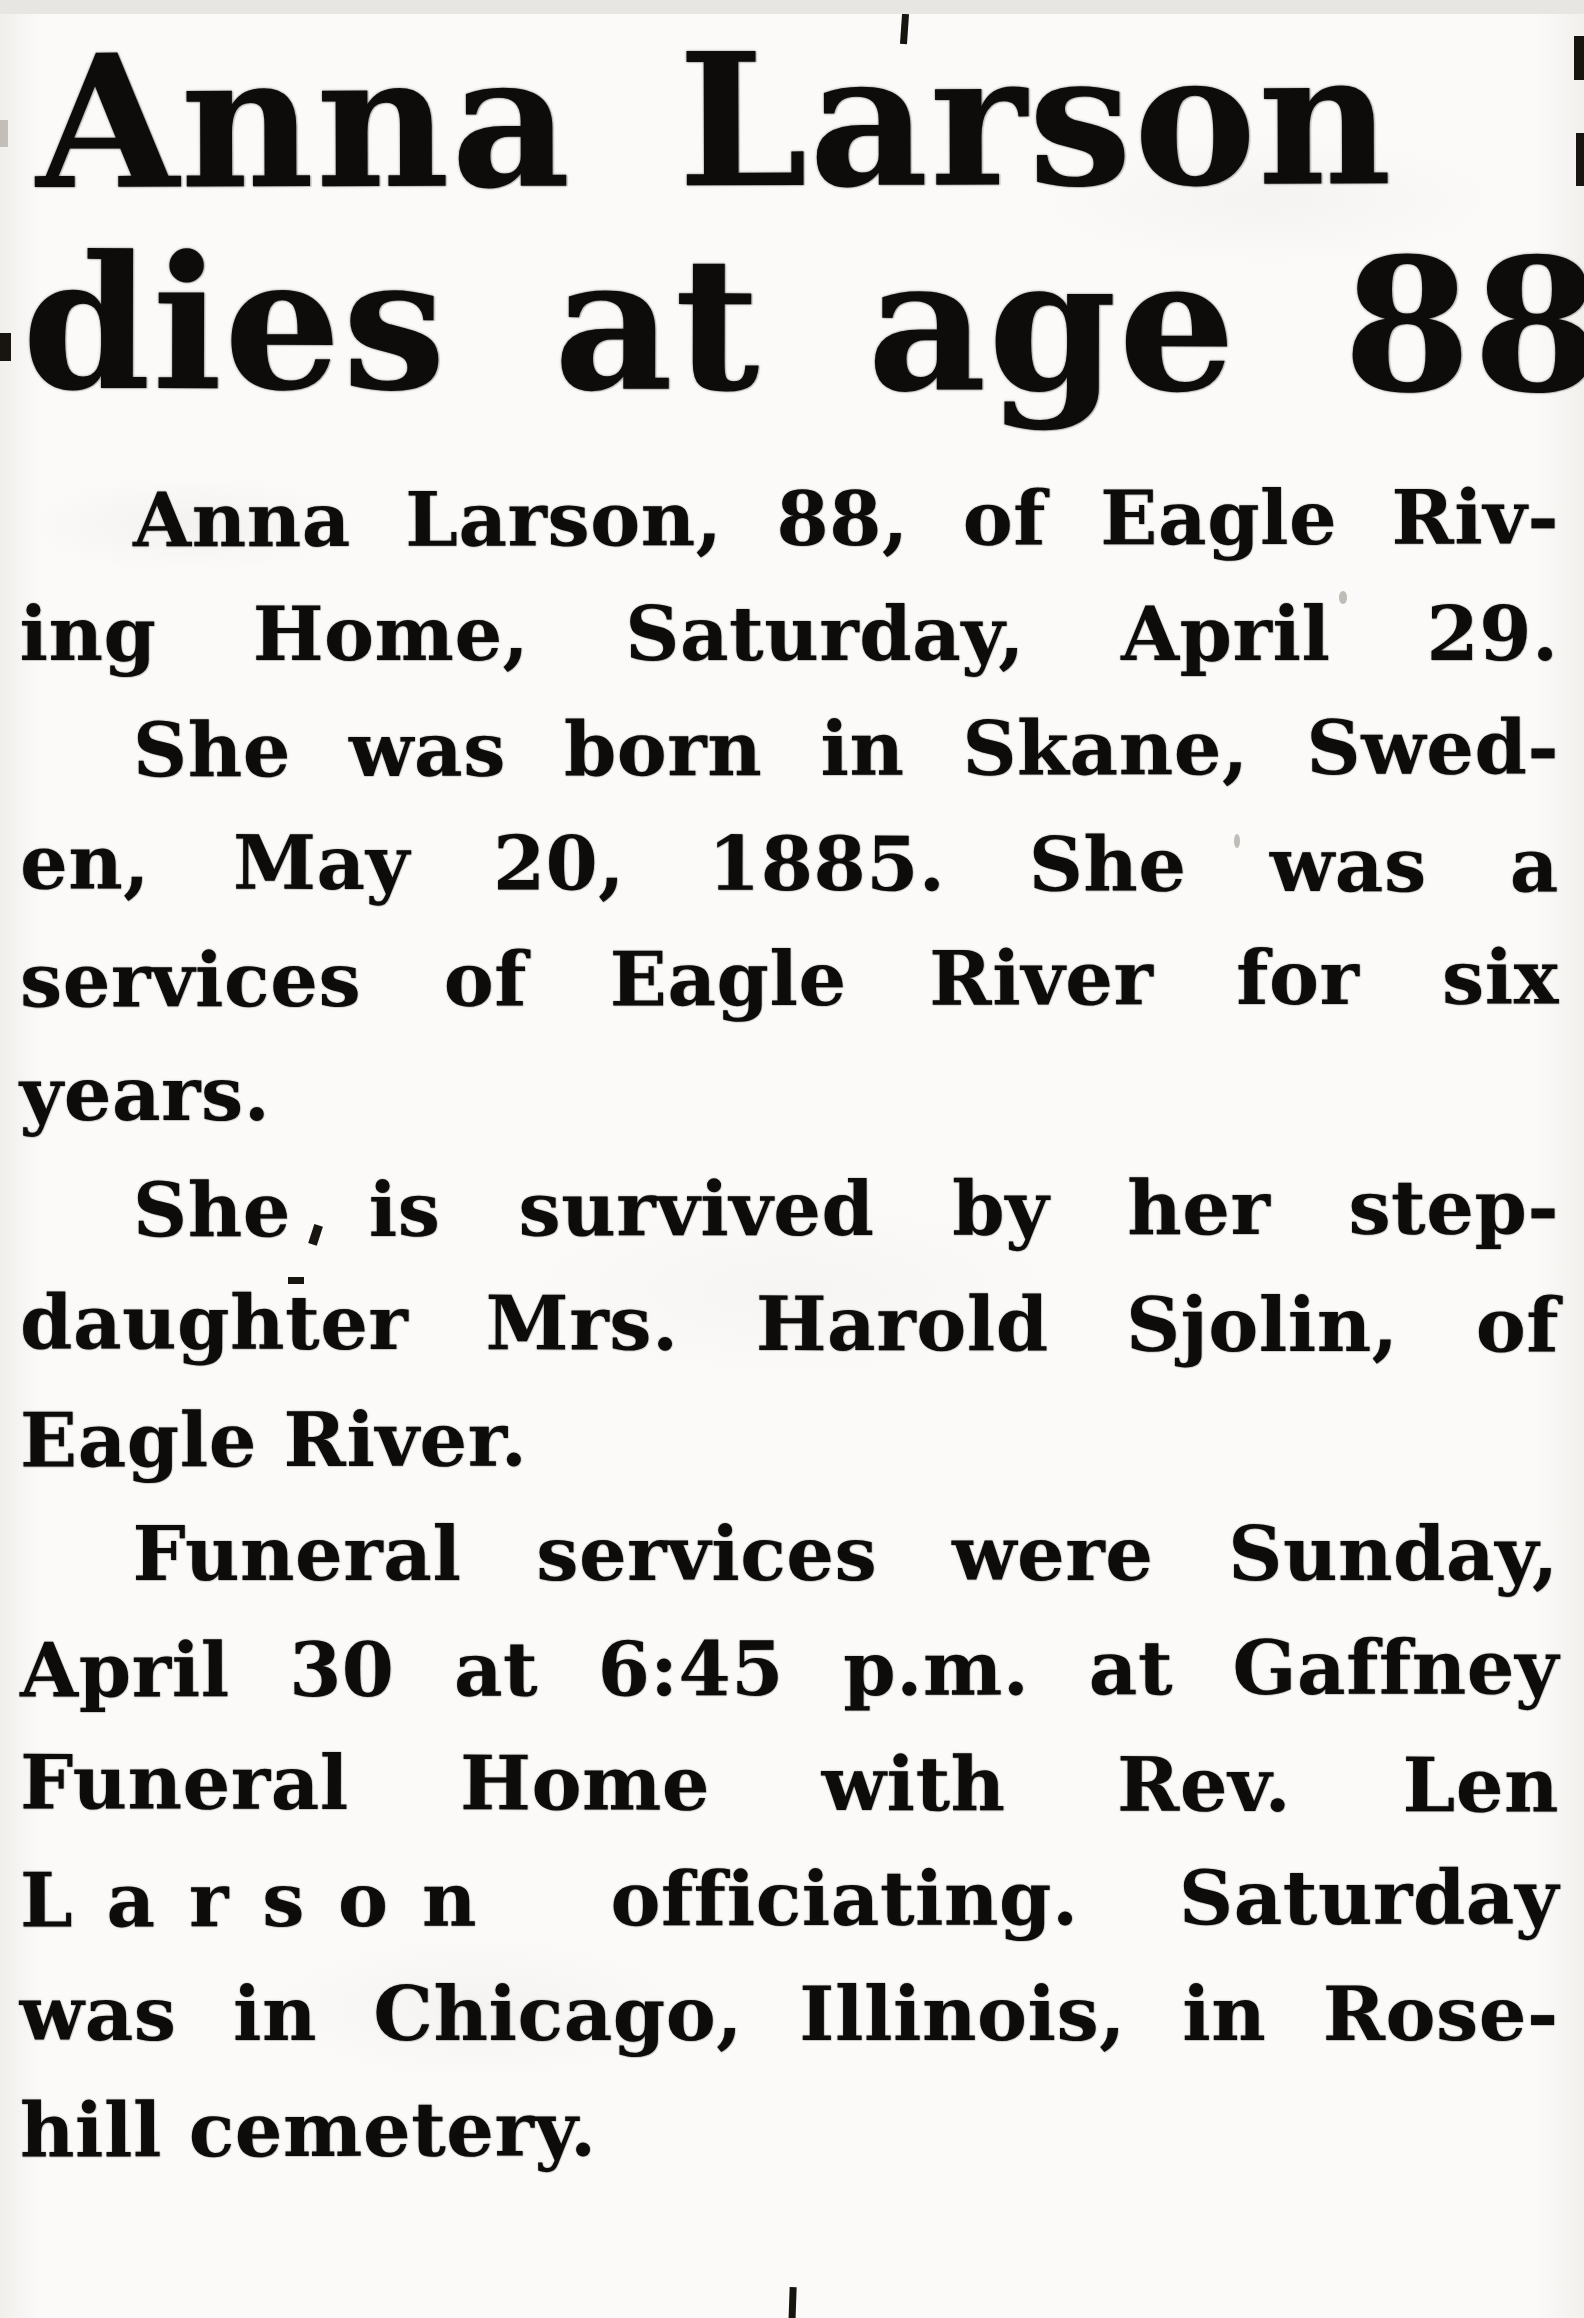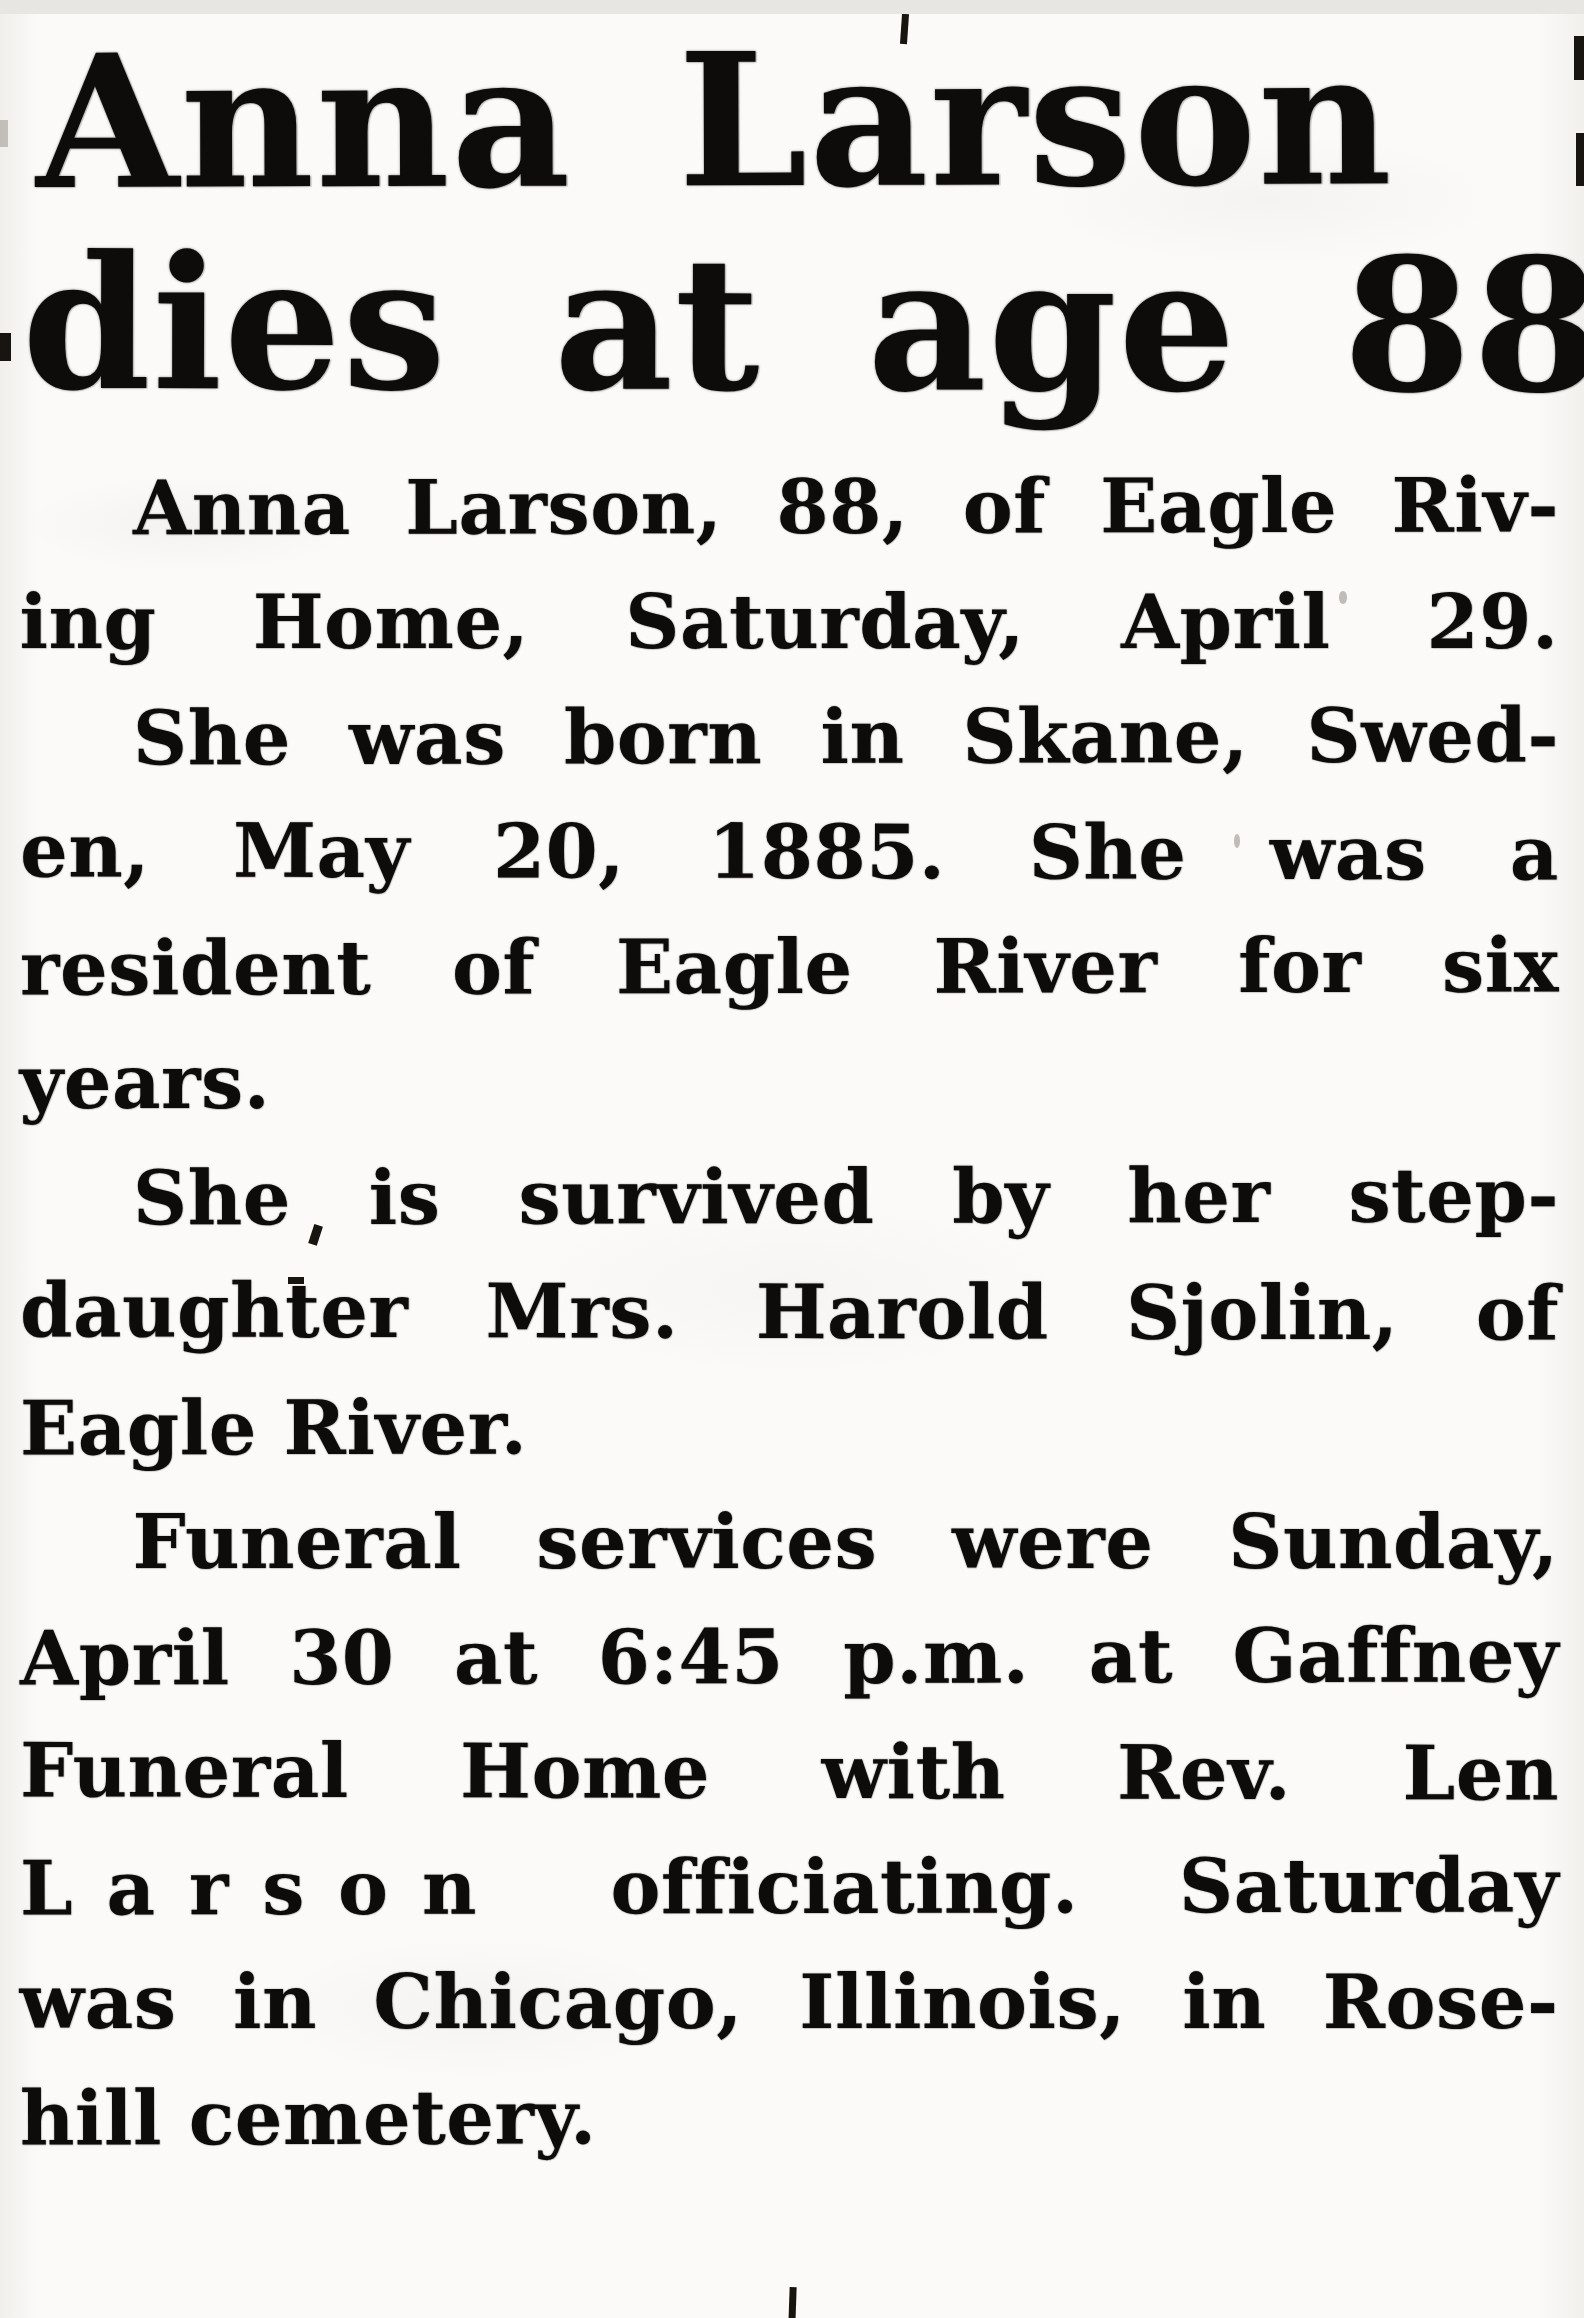--- a/index.html
+++ b/index.html
@@ -34,21 +34,21 @@
     letter-spacing: 1.6px;
     word-spacing: 0.22em;
     white-space: nowrap;
     text-shadow: 0 0 2.3px rgba(25,18,12,0.55), 1.6px 0.8px 0 rgba(25,18,12,0.12);
   }
   .hl1 { padding-left: 14px; transform: rotate(-0.15deg); }
   .hl2 { transform: rotate(0.1deg); }
 
   .body-col {
     position: absolute;
-    top: 436px; left: 19.6px;
+    top: 448px; left: 19.6px;
     width: 1539px;
     font-size: 75px;
     line-height: 115px;
     font-weight: 700;
     letter-spacing: 0.5px;
     text-shadow: 0 0 1.6px rgba(25,18,12,0.5), 0.8px 0.8px 0 rgba(25,18,12,0.10);
   }
   .line { text-align: justify; text-align-last: justify; }
   .line.flush { text-align: left; text-align-last: auto; }
   .line.indent { text-indent: 113px; }
@@ -67,21 +67,21 @@
   <div class="headline">
     <div class="hl1">Anna Larson</div>
     <div class="hl2">dies at age 88</div>
   </div>
 
   <div class="body-col">
     <div class="line indent">Anna Larson, 88, of Eagle Riv-</div>
     <div class="line">ing Home, Saturday, April 29.</div>
     <div class="line indent">She was born in Skane, Swed-</div>
     <div class="line">en, May 20, 1885. She was a</div>
-    <div class="line">resident of Eagle River for six</div>
+    <div class="line">services of Eagle River for six</div>
     <div class="line flush">years.</div>
     <div class="line indent">She is survived by her step-</div>
     <div class="line">daughter Mrs. Harold Sjolin, of</div>
     <div class="line flush">Eagle River.</div>
     <div class="line indent">Funeral services were Sunday,</div>
     <div class="line">April 30 at 6:45 p.m. at Gaffney</div>
     <div class="line">Funeral Home with Rev. Len</div>
     <div class="line"><span class="spread">Larson</span> <span>officiating. Saturday</span></div>
     <div class="line">was in Chicago, Illinois, in Rose-</div>
     <div class="line flush">hill cemetery.</div>

